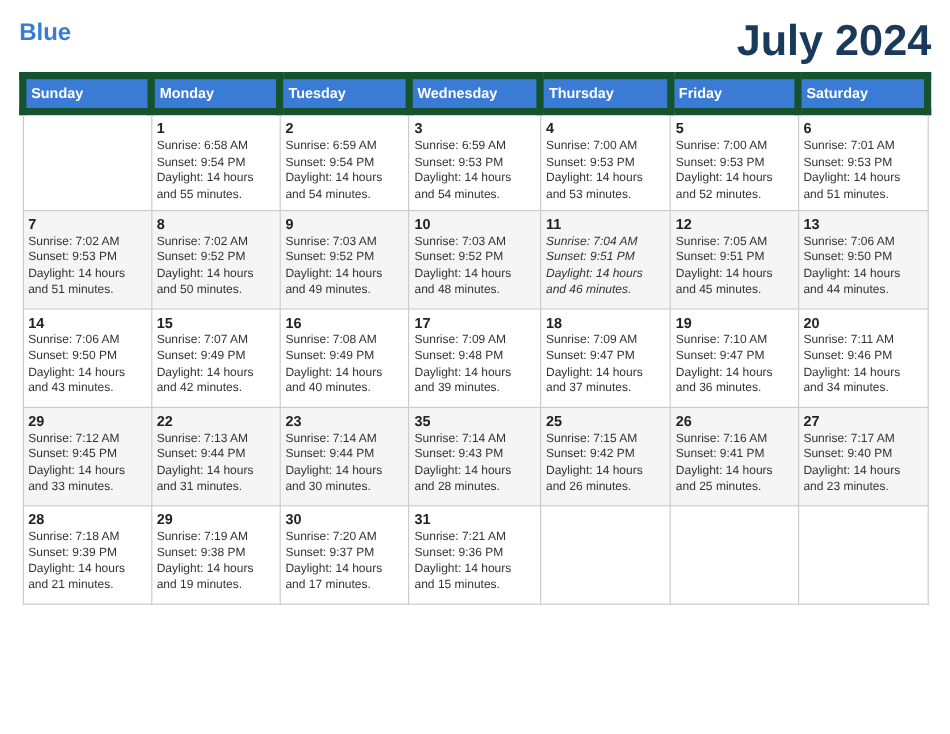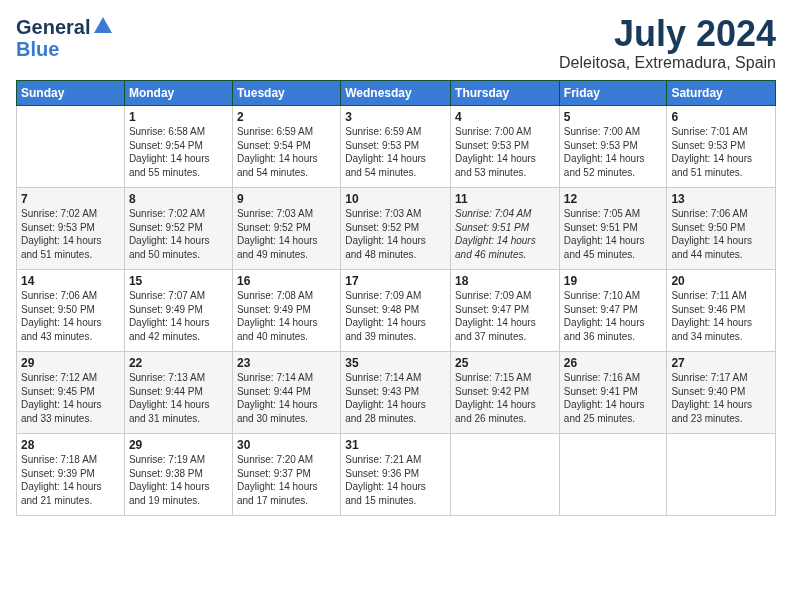--- a/index.html
+++ b/index.html
@@ -55,21 +55,21 @@
       border-collapse: collapse;
       font-size: 11px;
     }
     .calendar-table th {
       background-color: #3a7bd5;
       color: #fff;
       padding: 5px 4px;
       text-align: left;
       font-size: 12px;
       font-weight: bold;
-      border: 1px solid #14532d;
+      border: 6px solid #14532d;
     }
     .calendar-table td {
       border: 1px solid #ccc;
       vertical-align: top;
       padding: 4px 4px;
       width: 113px;
       height: 82px;
       background: #fff;
     }
     .calendar-table tr:nth-child(even) td {
@@ -90,31 +90,24 @@
     .empty-cell {
       background: #f9f9f9;
     }
   </style>
 </head>
 <body>
 
 <div class="page">
   <div class="header">
     <div class="logo">
-      <div style="display:flex;align-items:center;">
-        <span class="logo-text" style="color:#1a3a5c;">General</span>
-        <svg width="22" height="22" viewBox="0 0 22 22" style="margin-left:2px;margin-top:-2px;">
-          <polygon points="11,2 20,18 2,18" fill="#3a7bd5"></polygon>
-        </svg>
-      </div>
       <span class="logo-text logo-blue" style="color:#3a7bd5;font-size:20px;font-weight:bold;">Blue</span>
     </div>
     <div class="title-area">
       <div class="month-title">July 2024</div>
-      <div class="location-title">Deleitosa, Extremadura, Spain</div>
     </div>
   </div>
 
   <table class="calendar-table">
     <thead>
       <tr>
       <th>Sunday</th>
           <th>Monday</th>
           <th>Tuesday</th>
           <th>Wednesday</th>

